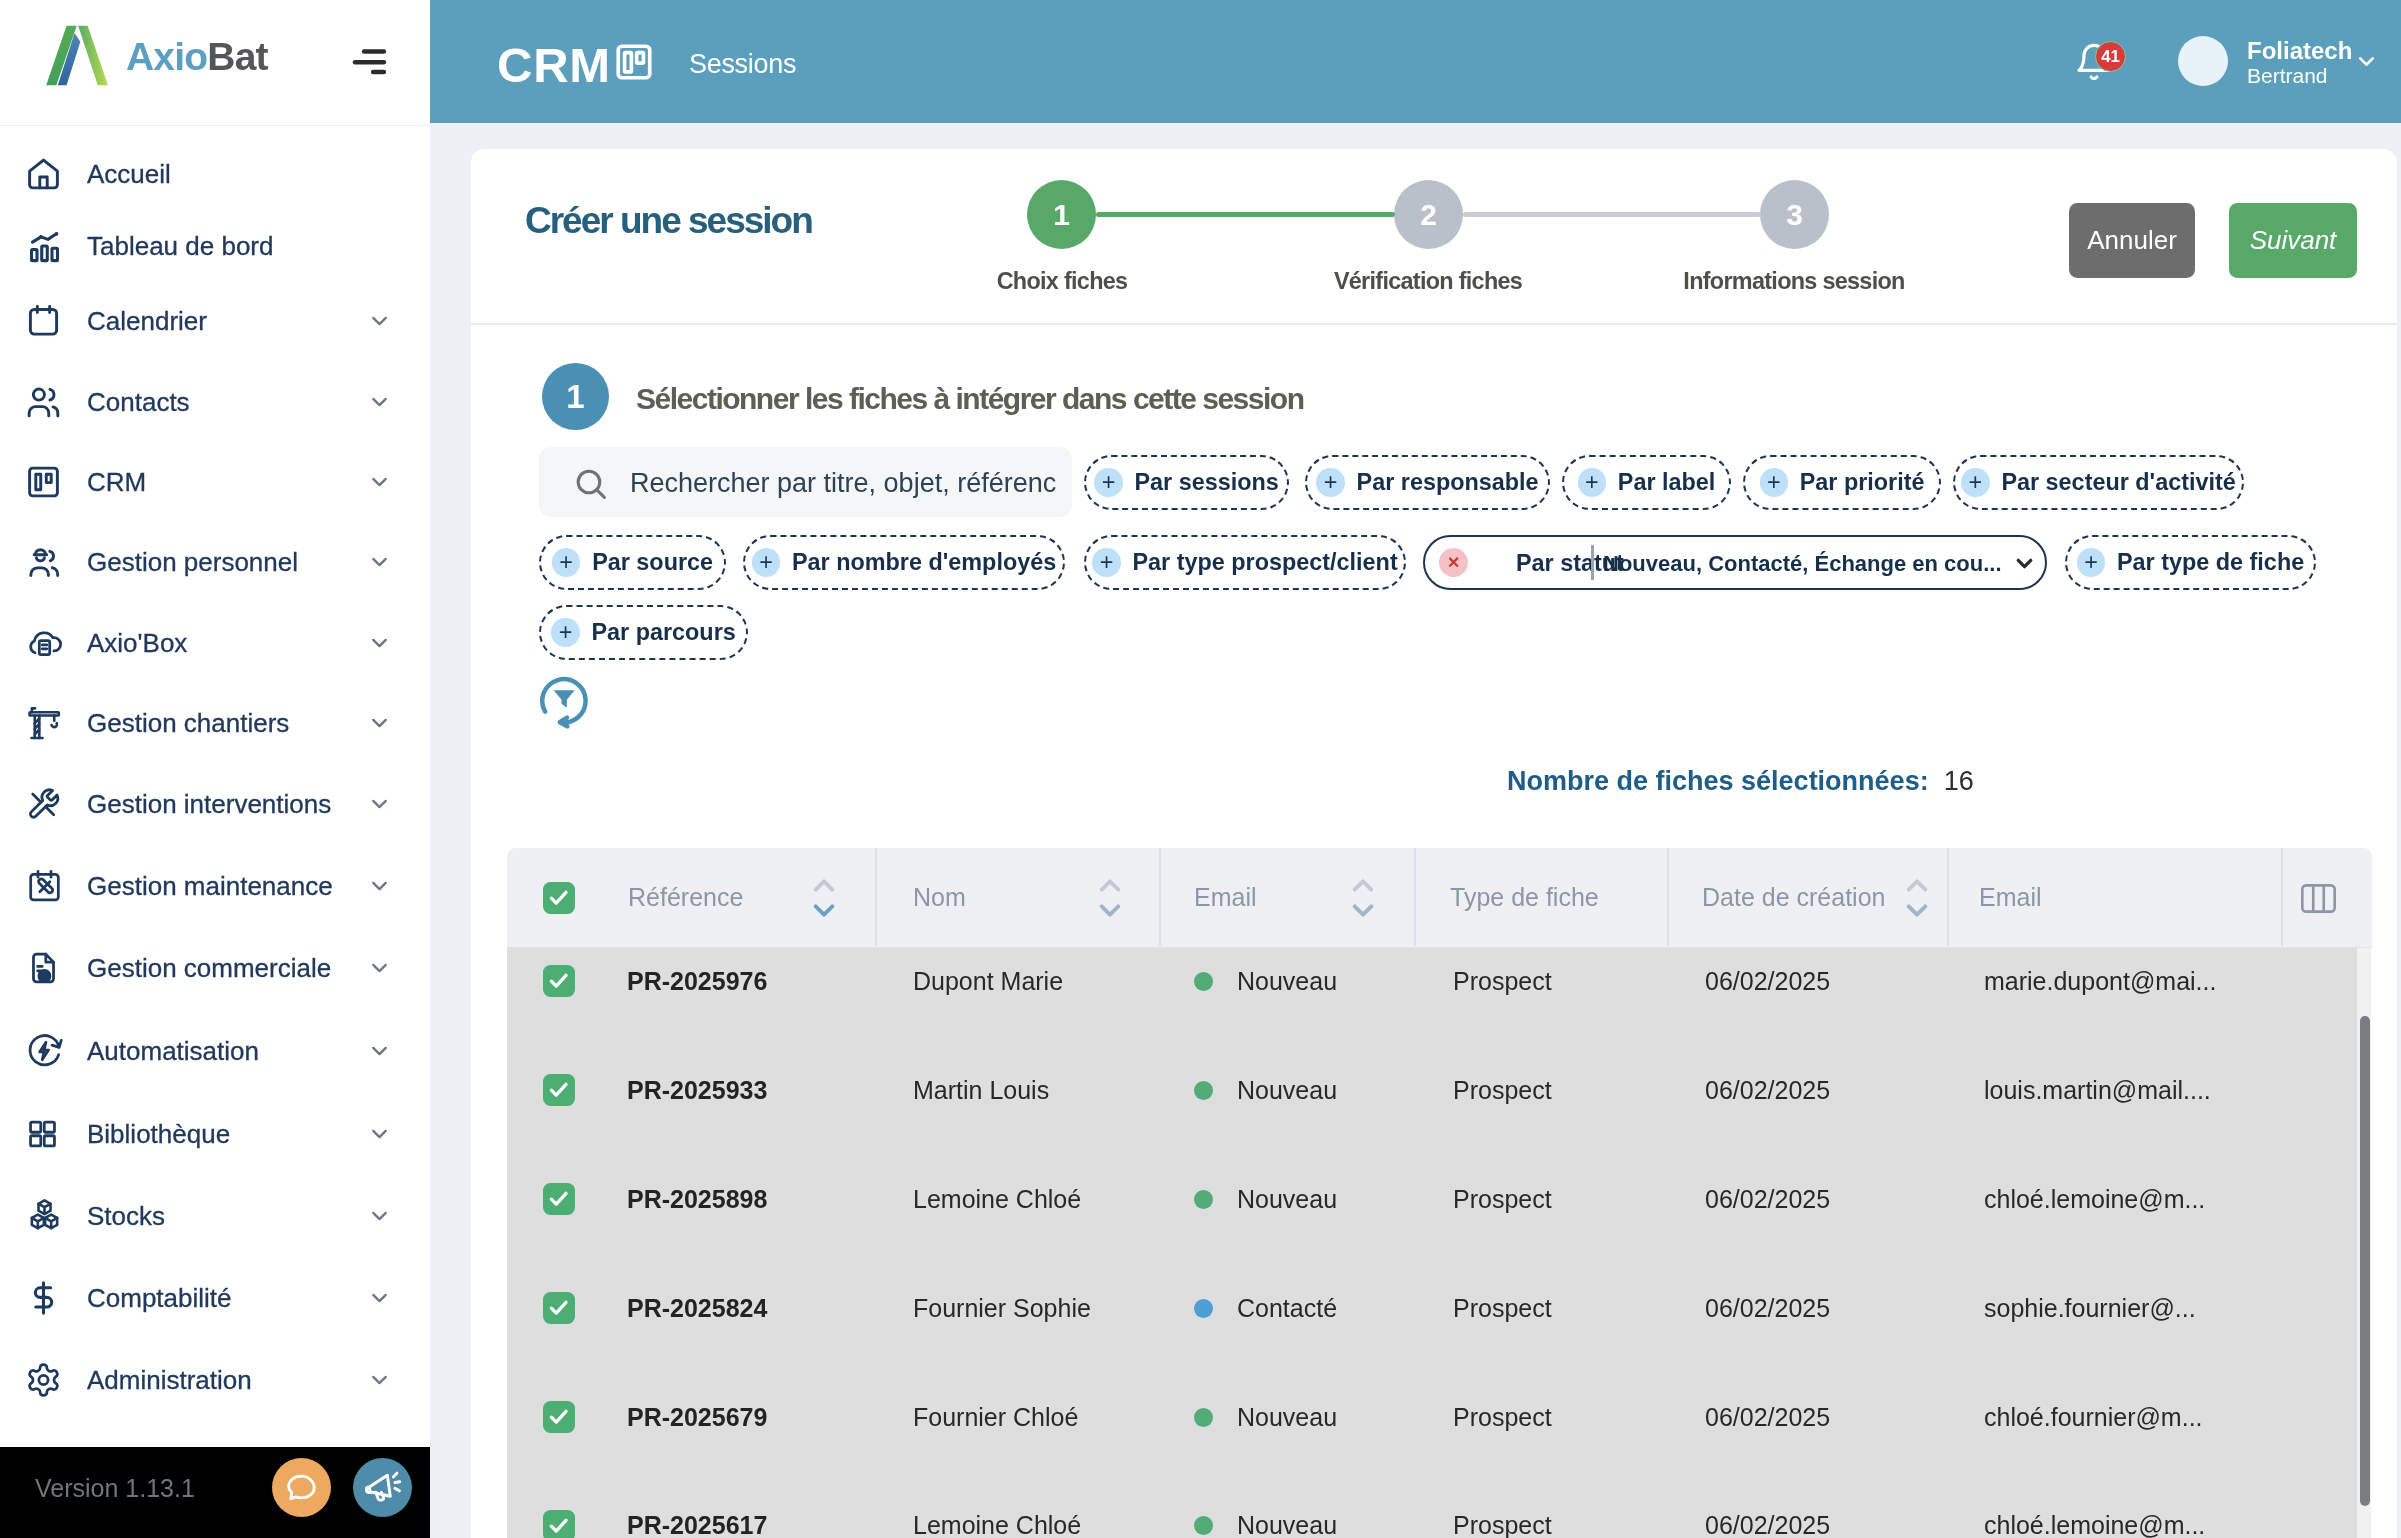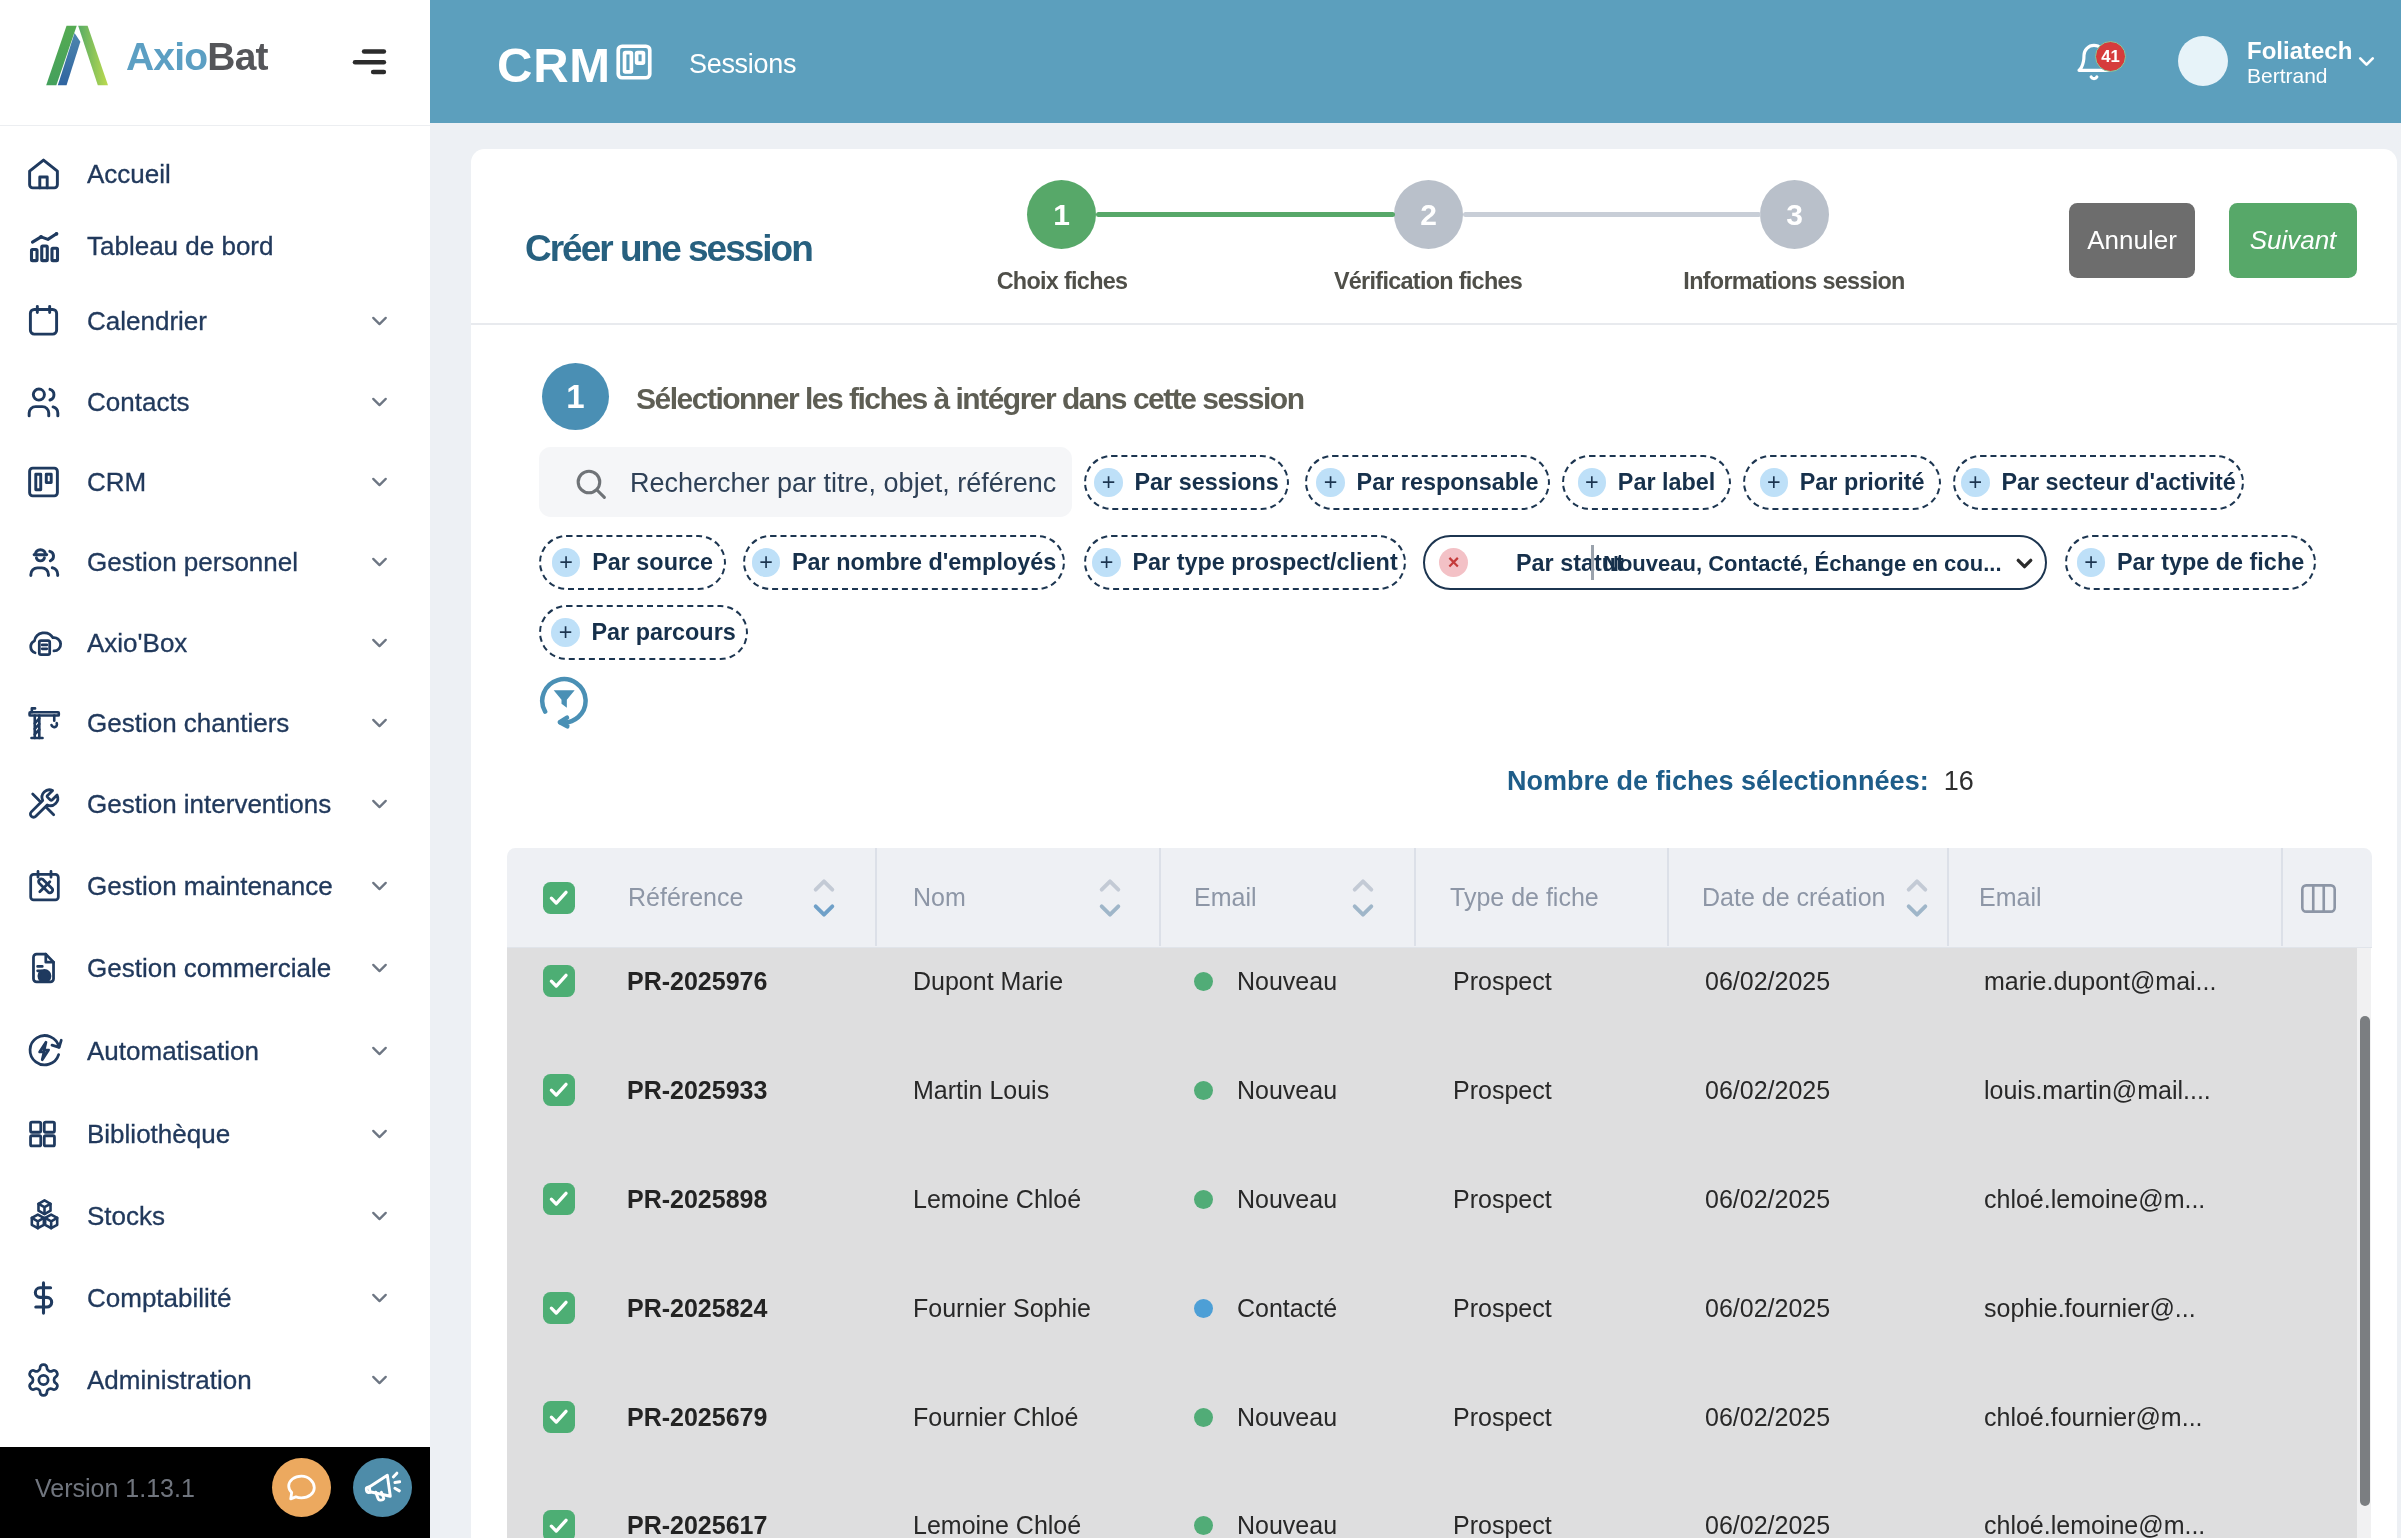--- a/index.html
+++ b/index.html
@@ -23,21 +23,21 @@
   .mlabel { position:absolute; left:87px; top:50%; transform:translateY(-50%); font-size:26px; color:#21395C; font-weight:500; white-space:nowrap; -webkit-text-stroke:0.3px #21395C; }
   .mchev { position:absolute; left:367px; top:50%; transform:translateY(-50%); }
   #sbFoot { position:absolute; left:0; top:1447px; width:430px; height:92px; background:#000000; }
   #version { position:absolute; left:35px; top:27px; font-size:25px; color:#70757E; }
   .footbtn { position:absolute; top:11px; width:59px; height:59px; border-radius:50%; }
   #chatBtn { left:272px; background:#ECA95F; }
   #megBtn { left:353px; background:#4E8CA9; }
 
   
   #card { position:absolute; left:471px; top:149px; width:1926px; height:1423px; background:#fff; border-radius:13.4px 13.4px 0 0; }
-  #cardTitle { position:absolute; left:525px; top:228px; font-size:37px; font-weight:bold; color:#27607F; letter-spacing:-2px; }
+  #cardTitle { position:absolute; left:525px; top:200px; font-size:37px; font-weight:bold; color:#27607F; letter-spacing:-2px; }
   .stepCircle { position:absolute; top:180px; width:69px; height:69px; border-radius:50%; color:#fff; font-size:30px; font-weight:bold; display:flex; align-items:center; justify-content:center; }
   .stepLine { position:absolute; top:212px; height:5px; border-radius:2.5px; }
   .stepLabel { position:absolute; top:268px; font-size:23.4px; letter-spacing:-0.7px; font-weight:bold; color:#4F4F49; white-space:nowrap; transform:translateX(-50%); }
   .hbtn { position:absolute; top:203px; height:75px; border:none; border-radius:8.4px; color:#fff; font-size:26px; font-family:"Liberation Sans",sans-serif; display:flex; align-items:center; justify-content:center; }
   #hdrLine { position:absolute; left:471px; top:323px; width:1926px; height:1.7px; background:#E8EAEE; }
 
   
   #secNum { position:absolute; left:542px; top:363px; width:67px; height:67px; border-radius:50%; background:#4A8FB4; color:#fff; font-size:33px; font-weight:bold; display:flex; align-items:center; justify-content:center; }
   #secTitle { position:absolute; left:636px; top:382px; font-size:30px; font-weight:bold; color:#5E5E54; letter-spacing:-1.5px; }
   #searchBox { position:absolute; left:539px; top:447px; width:533px; height:70px; background:#F5F6F8; border-radius:11.7px; }

